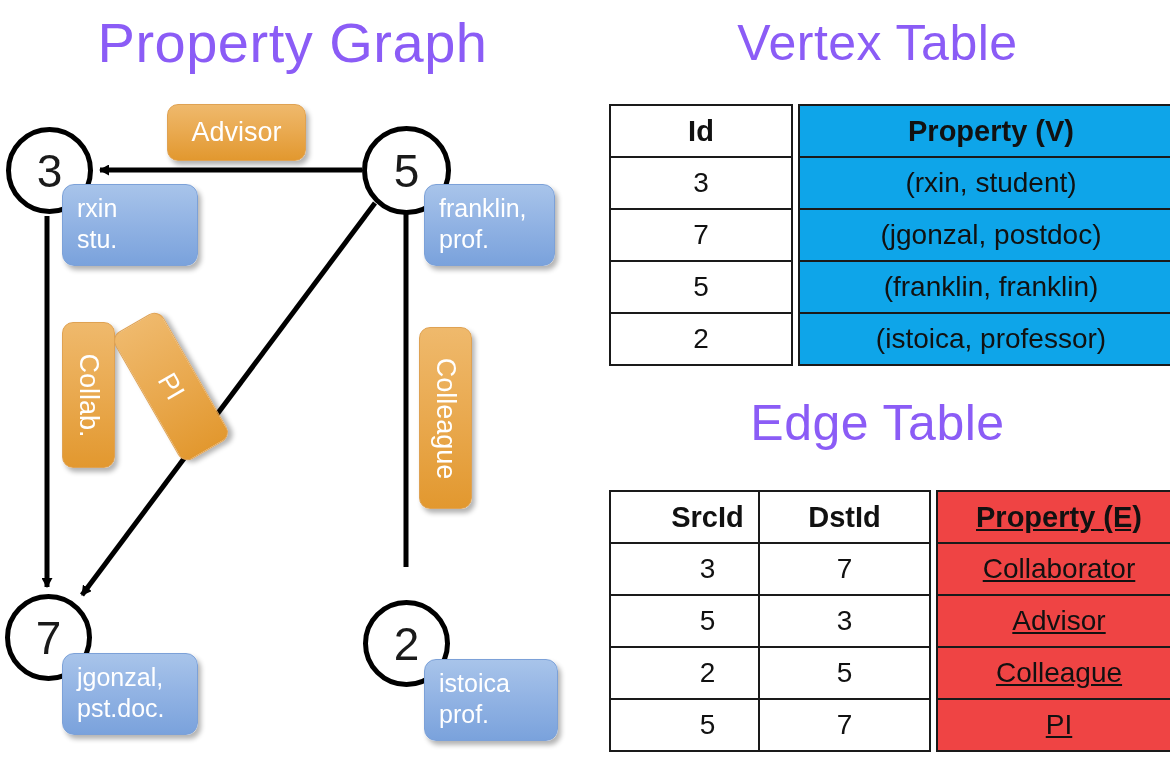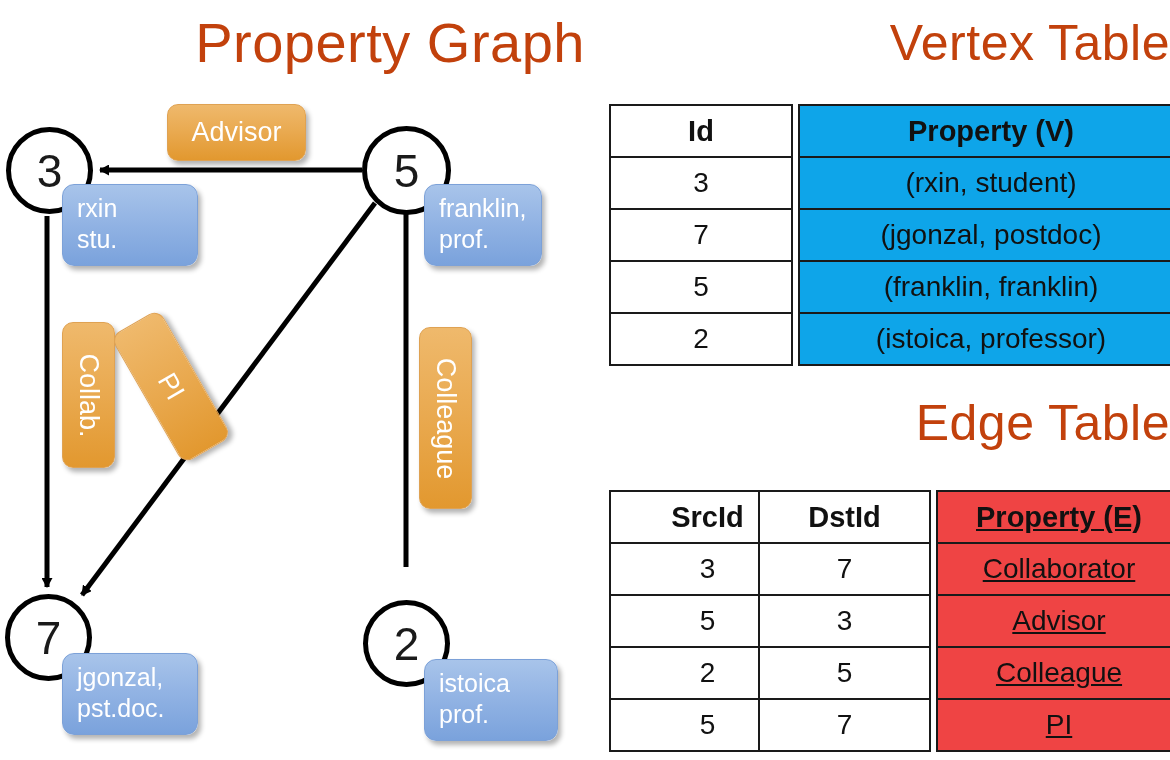--- a/index.html
+++ b/index.html
@@ -5,23 +5,23 @@
   html,body{margin:0;padding:0;}
   body{
     width:1170px;height:760px;background:#ffffff;
     font-family:"Liberation Sans", sans-serif;
     overflow:hidden;position:relative;
   }
   .stage{position:absolute;left:0;top:0;width:1170px;height:760px;}
 
   
   .title{
-    position:absolute;text-align:right;
-    font-family:"Liberation Sans", sans-serif;
-    font-weight:300;color:#c2410c;
+    position:absolute;text-align:center;
+    font-family:"Liberation Sans", sans-serif;
+    font-weight:300;color:#8b5cf6;
     letter-spacing:0.5px;white-space:nowrap;
   }
   #title-property-graph{left:0;top:8px;width:585px;font-size:56px;line-height:70px;}
   #title-vertex-table{left:585px;top:8px;width:585px;font-size:50px;line-height:70px;}
   #title-edge-table{left:585px;top:388px;width:585px;font-size:50px;line-height:70px;}
 
   
   #graph-canvas{position:absolute;left:0;top:75px;width:585px;height:685px;}
   svg.edges{position:absolute;left:0;top:0;width:585px;height:685px;overflow:visible;}
 
@@ -123,21 +123,21 @@
     </div>
     <div class="node" style="left:363px;top:525px;width:87px;height:87px;">
       <span>2</span>
     </div>
 
     <div class="prop-box" style="left:62px;top:109px;width:136px;height:82px;">
       <span>rxin</span>
       <span>stu.</span>
     </div>
 
-    <div class="prop-box" style="left:424px;top:109px;width:118px;height:82px;">
+    <div class="prop-box" style="left:424px;top:109px;width:131px;height:82px;">
       <span>franklin,</span>
       <span>prof.</span>
     </div>
 
     <div class="prop-box" style="left:62px;top:578px;width:136px;height:82px;">
       <span>jgonzal,</span>
       <span>pst.doc.</span>
     </div>
 
     <div class="prop-box" style="left:424px;top:584px;width:134px;height:82px;">

